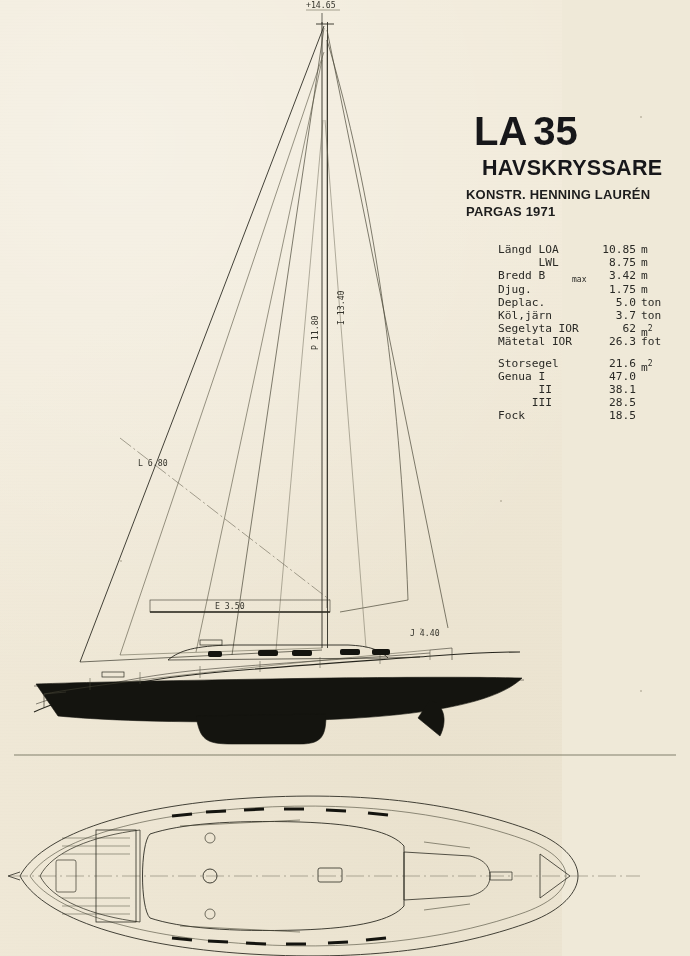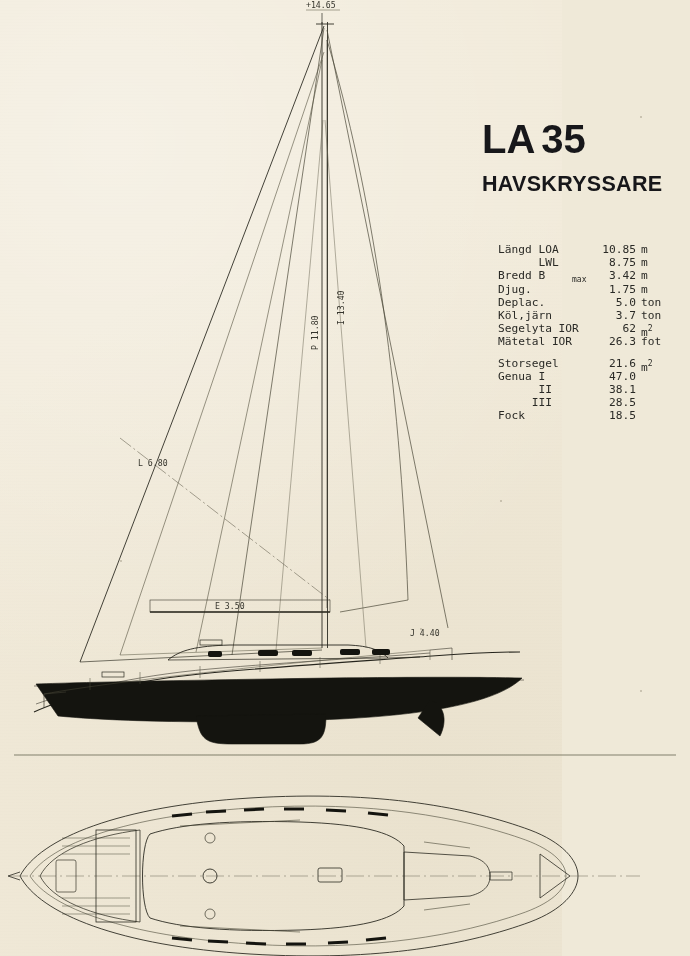--- a/index.html
+++ b/index.html
@@ -28,21 +28,21 @@
     position: absolute;
     left: 466px;
     top: 104px;
     width: 222px;
   }
   #boat-title {
     font-size: 40px;
     font-weight: bold;
     letter-spacing: 0px;
     line-height: 0.95;
-    margin: 16px;
+    margin: 8px;
     color: #17171a;
   }
   #boat-title .mdl {
     margin-left: 6px;
   }
   #boat-subtitle {
     font-size: 21.5px;
     font-weight: bold;
     letter-spacing: 0.3px;
     margin: 3px 0 0 16px;
@@ -300,20 +300,22 @@
         <line x1="424" y1="142" x2="470" y2="136"></line>
       </g>
 
       <path d="M20 104 L 8 108 L 20 112" stroke="#2c2b22" stroke-width="0.8"></path>
     </g>
   </svg>
 
   <div id="titleblock">
     <h1 id="boat-title"><span>LA</span><span class="mdl">35</span></h1>
     <p id="boat-subtitle">HAVSKRYSSARE</p>
+    <p id="designer-line">KONSTR. HENNING LAURÉN</p>
+    <p id="place-line">PARGAS 1971</p>
   </div>
 
   <div id="specs">
 
     <div class="spec-row">
       <span class="lbl">Längd LOA</span>
       <span class="val">10.85</span>
       <span class="unit">m</span>
     </div>
 

